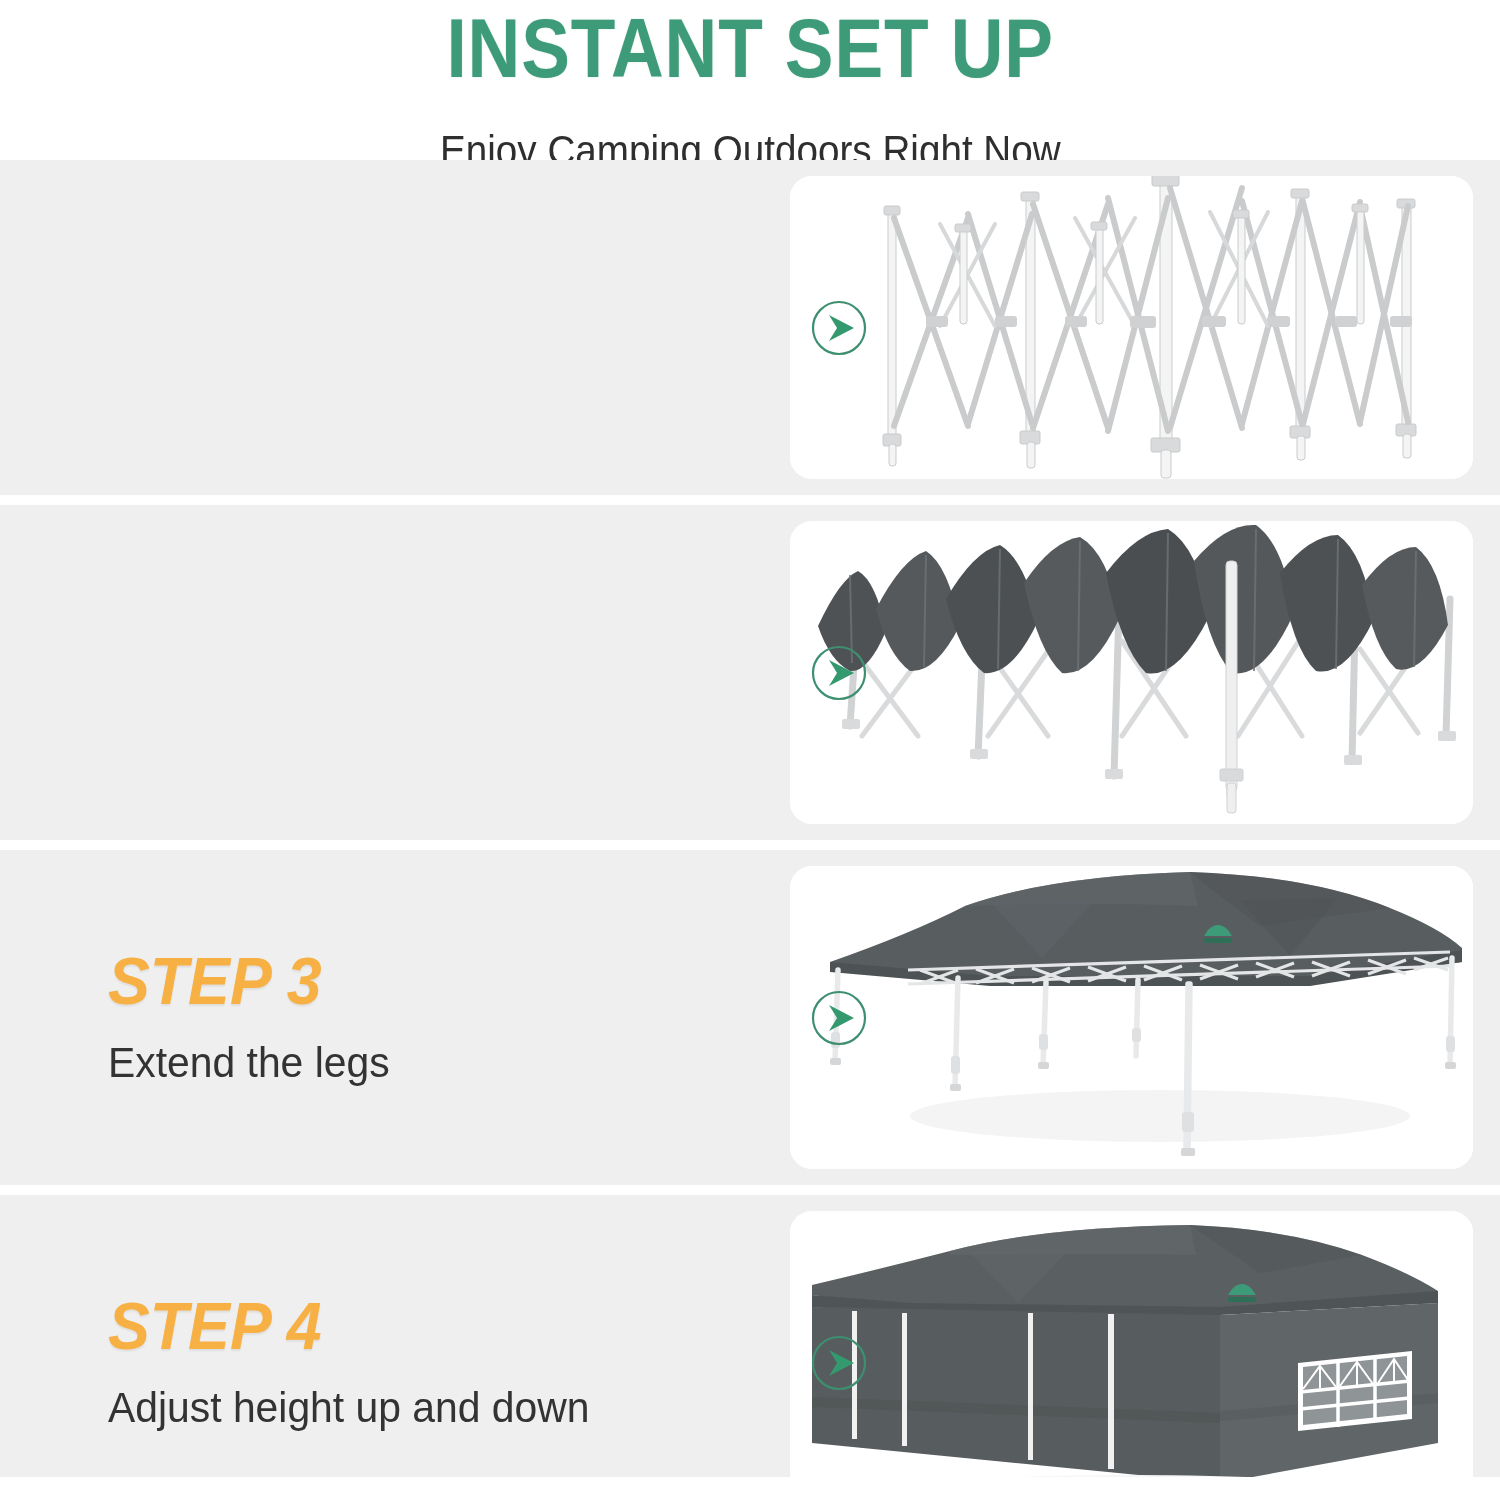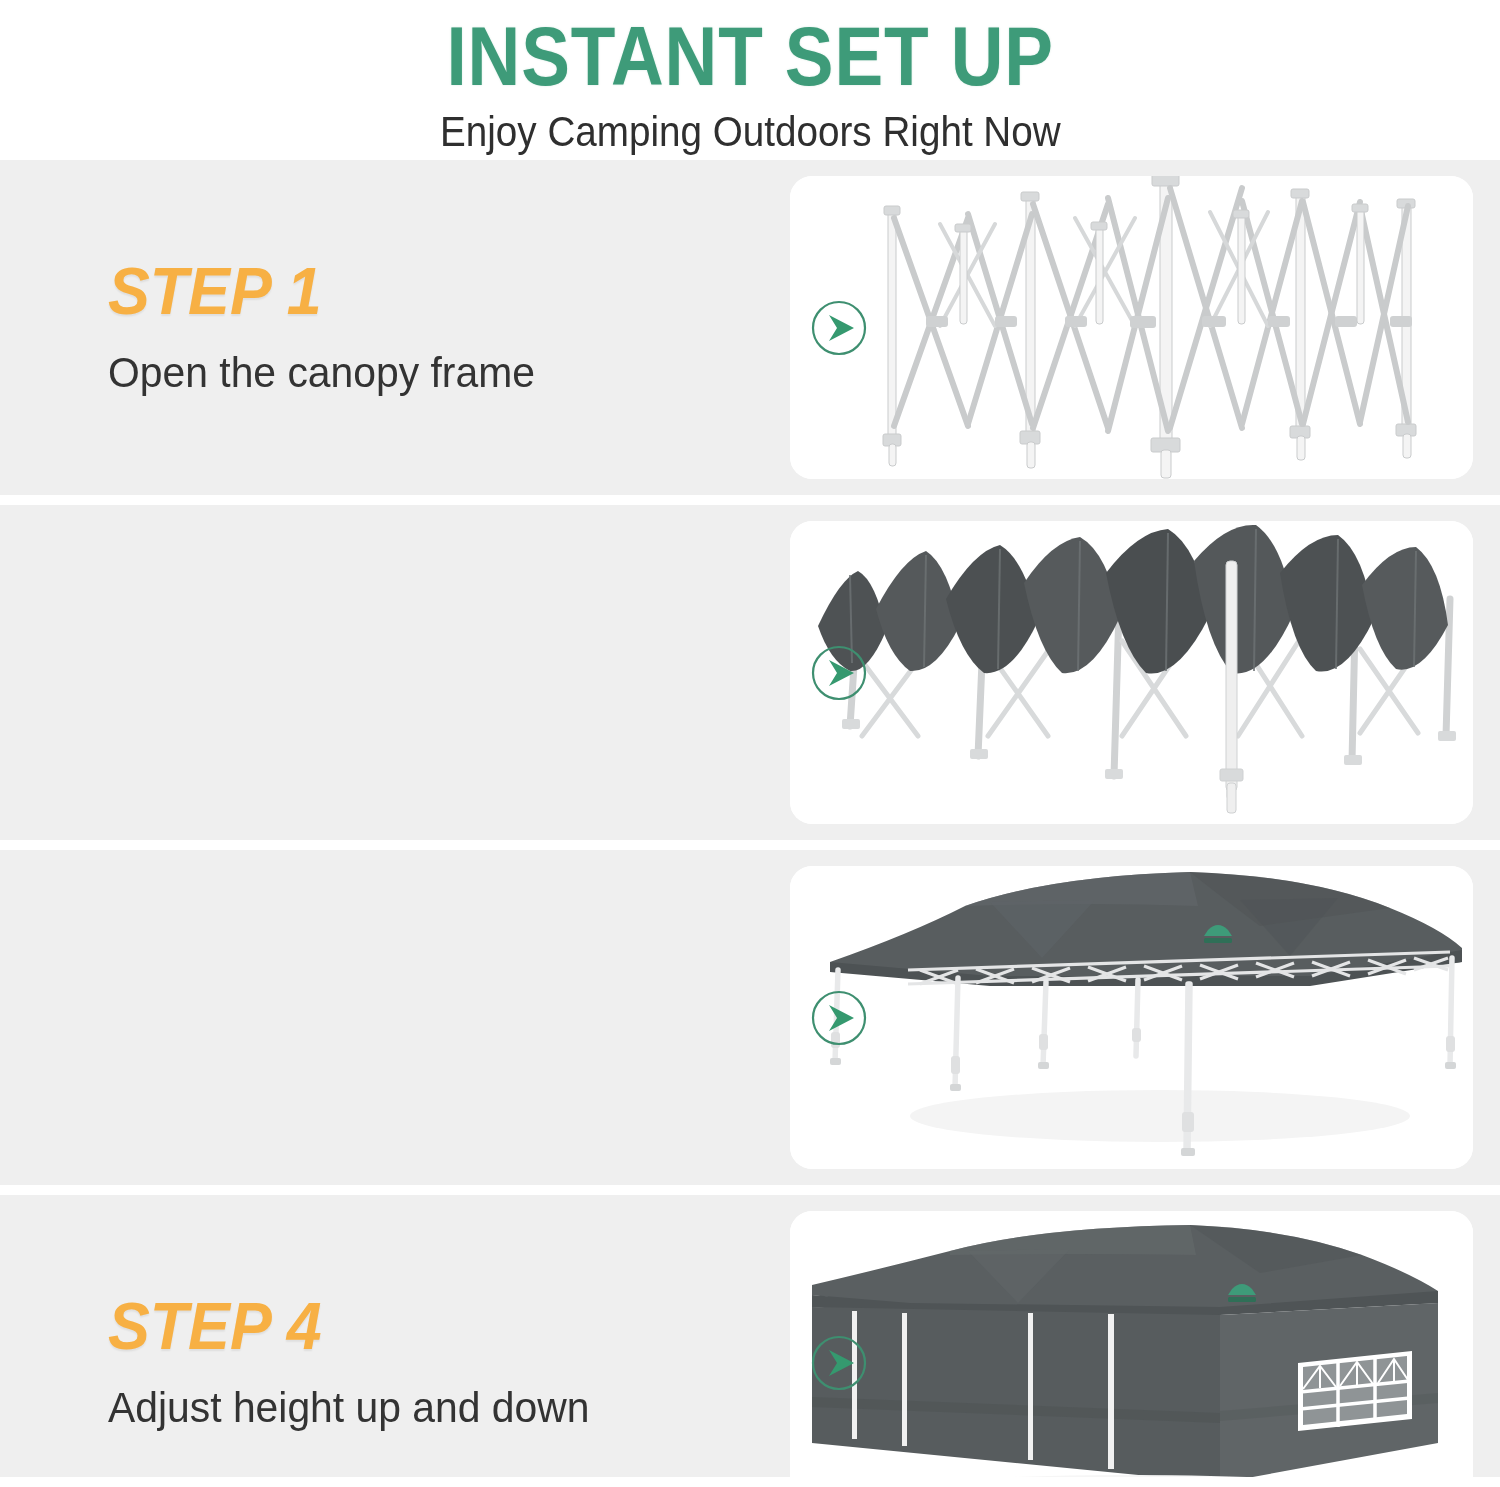--- a/index.html
+++ b/index.html
@@ -23,21 +23,22 @@
   .header {
     position: absolute;
     top: 0; left: 0;
     width: 1500px;
     height: 160px;
     background: #ffffff;
     display: flex;
     flex-direction: column;
     align-items: center;
     justify-content: flex-start;
-    padding-top: 12px;
+    padding-top: 4px;
+    gap: 27px;
   }
   .header-title {
     font-family: "Liberation Sans Narrow", "Liberation Sans", sans-serif;
     font-weight: bold;
     font-size: 83px;
     line-height: 90px;
     letter-spacing: 1px;
     color: #3e9b79;
     transform: scaleX(0.88);
     transform-origin: center;
@@ -139,24 +140,20 @@
 <div class="page">
 
   <div class="header">
     <div class="header-title">INSTANT SET UP</div>
     <div class="header-subtitle">Enjoy Camping Outdoors Right Now</div>
   </div>
 
   <div class="rows">
 
     <div class="step-row">
-      <div class="step-text">
-        <div class="step-label">STEP 1</div>
-        <div class="step-desc">Open the canopy frame</div>
-      </div>
 
       <div class="arrow-badge">
         <svg viewBox="0 0 58 58">
           <circle cx="29" cy="29" r="26" fill="none" stroke="#3e8f70" stroke-width="2.2"></circle>
           <path d="M19 16 L44 29 L19 42 L27 29 Z" fill="#35996f"></path>
         </svg>
       </div>
 
       <div class="img-panel">
         <svg viewBox="0 0 683 303">
@@ -316,20 +313,24 @@
             <rect x="180" y="228" width="18" height="10" rx="2"></rect>
             <rect x="315" y="248" width="18" height="10" rx="2"></rect>
             <rect x="554" y="234" width="18" height="10" rx="2"></rect>
             <rect x="648" y="210" width="18" height="10" rx="2"></rect>
           </g>
         </svg>
       </div>
     </div>
 
     <div class="step-row">
+      <div class="step-text">
+        <div class="step-label">STEP 3</div>
+        <div class="step-desc">Extend the legs</div>
+      </div>
 
       <div class="arrow-badge">
         <svg viewBox="0 0 58 58">
           <circle cx="29" cy="29" r="26" fill="none" stroke="#3e8f70" stroke-width="2.2"></circle>
           <path d="M19 16 L44 29 L19 42 L27 29 Z" fill="#35996f"></path>
         </svg>
       </div>
 
       <div class="img-panel">
         <svg viewBox="0 0 683 303">

